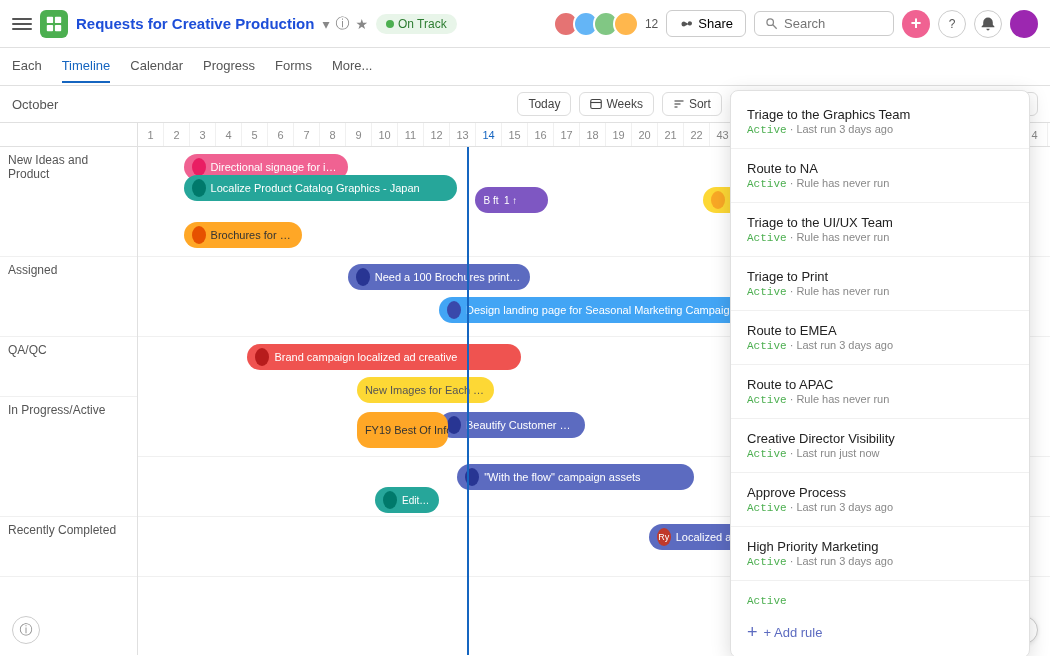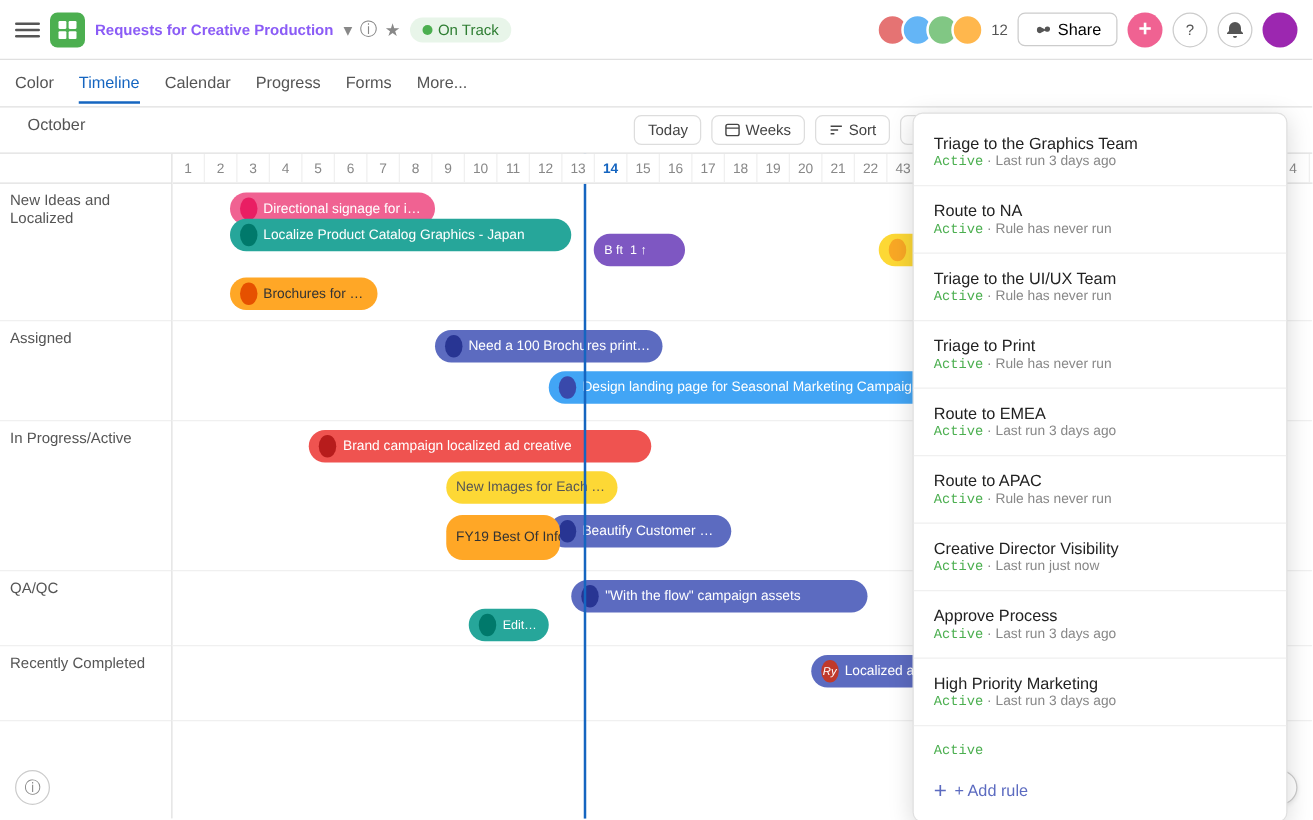--- a/index.html
+++ b/index.html
@@ -7,21 +7,21 @@
 
     
     .top-bar {
       display: flex; align-items: center; height: 48px; padding: 0 12px;
       border-bottom: 1px solid #e0e0e0; gap: 8px;
     }
     .hamburger { width: 20px; height: 20px; cursor: pointer; display: flex; flex-direction: column; justify-content: center; gap: 3px; }
     .hamburger span { display: block; height: 2px; background: #555; border-radius: 1px; }
     .app-icon { width: 28px; height: 28px; background: #4CAF50; border-radius: 6px; display: flex; align-items: center; justify-content: center; }
     .app-icon svg { width: 18px; height: 18px; fill: white; }
-    .project-title { font-size: 12px; font-weight: 600; color: #8b5cf6; }
+    .project-title { font-size: 15px; font-weight: 600; color: #1d4ed8; }
     .title-actions { display: flex; align-items: center; gap: 6px; }
     .title-actions span { font-size: 14px; color: #888; cursor: pointer; }
     .star-icon { color: #f0b429; }
     .status-badge { display: flex; align-items: center; gap: 4px; background: #e8f5e9; border-radius: 20px; padding: 3px 10px; font-size: 12px; font-weight: 500; color: #2e7d32; }
     .status-dot { width: 8px; height: 8px; background: #4CAF50; border-radius: 50%; }
     .spacer { flex: 1; }
     .avatars { display: flex; align-items: center; }
     .avatar { width: 26px; height: 26px; border-radius: 50%; border: 2px solid #fff; margin-left: -6px; }
     .avatar:first-child { margin-left: 0; }
     .av1 { background: #e57373; }
@@ -36,58 +36,58 @@
     .add-btn { background: #f06292; color: white; font-size: 18px; font-weight: bold; }
     .help-btn { border: 1px solid #ccc; color: #555; font-size: 12px; }
     .user-avatar { width: 28px; height: 28px; border-radius: 50%; background: #9c27b0; }
 
     
     .nav-tabs { display: flex; align-items: center; padding: 0 12px; height: 38px; border-bottom: 1px solid #e0e0e0; gap: 20px; }
     .nav-tab { font-size: 13px; color: #555; cursor: pointer; padding: 8px 0; border-bottom: 2px solid transparent; }
     .nav-tab.active { color: #1565c0; border-bottom: 2px solid #1565c0; font-weight: 500; }
 
     
-    .toolbar { display: flex; align-items: flex-start; padding: 6px 22px; border-bottom: 1px solid #e0e0e0; gap: 8px; }
+    .toolbar { display: flex; align-items: center; padding: 6px 12px; border-bottom: 1px solid #e0e0e0; gap: 8px; }
     .month-label { font-size: 13px; color: #555; margin-right: 8px; }
     .spacer-grow { flex: 1; }
     .toolbar-btn { display: flex; align-items: center; gap: 4px; border: 1px solid #ddd; border-radius: 6px; padding: 4px 10px; font-size: 12px; cursor: pointer; background: #fff; color: #444; }
     .toolbar-btn.active { background: #e3f2fd; border-color: #90caf9; color: #1565c0; }
 
     
     .timeline-container { display: flex; height: calc(656px - 48px - 38px - 38px); overflow: hidden; position: relative; }
 
     
     .row-labels { width: 138px; flex-shrink: 0; border-right: 1px solid #e0e0e0; }
     .row-label { font-size: 12px; color: #555; font-weight: 500; padding: 6px 8px; border-bottom: 1px solid #f0f0f0; display: flex; align-items: flex-start; }
 
     
     .timeline-grid { flex: 1; overflow-x: hidden; position: relative; }
     .date-header { display: flex; border-bottom: 1px solid #e0e0e0; height: 24px; position: sticky; top: 0; background: #fff; z-index: 10; }
     .date-cell { font-size: 11px; color: #888; text-align: center; border-right: 1px solid #f0f0f0; flex: 1; display: flex; align-items: center; justify-content: center; min-width: 26px; }
-    .date-cell.today { color: #1565c0; font-weight: 700; }
+    .date-cell.today { color: #1565c0; font-weight: 400; }
     .today-line { position: absolute; top: 0; width: 2px; background: #1565c0; z-index: 5; pointer-events: none; }
 
     
     .timeline-rows { position: relative; }
     .timeline-row { border-bottom: 1px solid #f0f0f0; position: relative; min-height: 40px; }
     .timeline-row.new-ideas { min-height: 110px; }
     .timeline-row.assigned { min-height: 80px; }
     .timeline-row.in-progress { min-height: 110px; }
     .timeline-row.qa { min-height: 50px; }
     .timeline-row.recently { min-height: 50px; }
 
     
     .task-bar {
       position: absolute; height: 26px; border-radius: 13px;
       display: flex; align-items: center; padding: 0 8px;
       font-size: 11px; font-weight: 500; color: #fff;
       white-space: nowrap; overflow: hidden; cursor: pointer;
       top: 7px;
     }
-    .task-bar .task-avatar { width: 14px; height: 18px; border-radius: 50%; margin-right: 5px; flex-shrink: 0; font-style: italic; }
+    .task-bar .task-avatar { width: 14px; height: 18px; border-radius: 50%; margin-right: 5px; flex-shrink: 0; }
     .task-bar .task-label { overflow: hidden; text-overflow: ellipsis; }
 
     .bar-pink { background: #f06292; }
     .bar-teal { background: #26a69a; }
     .bar-yellow { background: #fdd835; color: #555; }
     .bar-orange { background: #ffa726; color: #333; }
     .bar-blue { background: #5c6bc0; }
     .bar-indigo { background: #42a5f5; }
     .bar-red { background: #ef5350; }
 
@@ -146,32 +146,39 @@
     <div class="avatar av3"></div>
     <div class="avatar av4"></div>
     <span class="av-count">12</span>
   </div>
   <button class="share-btn">
     <svg width="14" height="14" viewBox="0 0 20 20" fill="#555">
         <path d="M15 12a3 3 0 0 1-2.4-1.2L7.2 13.6A3 3 0 1 1 7.2 6.4l5.4 2.8A3 3 0 1 1 15 12z"></path>
       </svg>
     <span>Share</span>
   </button>
+  <div class="search-bar">
+    <svg width="13" height="13" viewBox="0 0 20 20" fill="#888">
+        <circle cx="8" cy="8" r="5" stroke="#888" stroke-width="2" fill="none"></circle>
+        <line x1="12" y1="12" x2="18" y2="18" stroke="#888" stroke-width="2"></line>
+      </svg>
+    <input type="text" placeholder="Search" style="">
+  </div>
   <div class="icon-btn add-btn">+</div>
   <div class="icon-btn help-btn">?</div>
   <div class="icon-btn" style="border:1px solid #ccc; overflow:hidden;">
     <svg width="16" height="16" viewBox="0 0 20 20" fill="#555">
         <path d="M10 2a6 6 0 0 1 6 6v3l2 2v1H2v-1l2-2V8a6 6 0 0 1 6-6zm0 16a2 2 0 0 0 2-2H8a2 2 0 0 0 2 2z"></path>
       </svg>
   </div>
   <div class="user-avatar"></div>
 </div>
 
 <div class="nav-tabs">
-  <span class="nav-tab">Color</span>
+  <span class="nav-tab">Each</span>
   <span class="nav-tab active">Timeline</span>
   <span class="nav-tab">Calendar</span>
   <span class="nav-tab">Progress</span>
   <span class="nav-tab">Forms</span>
   <span class="nav-tab">More...</span>
 </div>
 
 <div class="toolbar">
   <span class="month-label">October</span>
   <div class="spacer-grow"></div>
@@ -214,24 +221,24 @@
     <span>Fields</span>
   </button>
   <button class="toolbar-btn">···</button>
 </div>
 
 <div class="timeline-container">
 
   <div class="row-labels">
 
     <div style="height:24px; border-bottom:1px solid #e0e0e0;"></div>
-    <div class="row-label" style="height:110px;">New Ideas and Localized</div>
+    <div class="row-label" style="height:110px;">New Ideas and Product</div>
     <div class="row-label" style="height:80px;">Assigned</div>
+    <div class="row-label" style="height:60px;">QA/QC</div>
     <div class="row-label" style="height:120px;">In Progress/Active</div>
-    <div class="row-label" style="height:60px;">QA/QC</div>
     <div class="row-label" style="height:60px;">Recently Completed</div>
   </div>
 
   <div class="timeline-grid">
 
     <div class="date-header" id="dateHeader">
         <div class="date-cell">1</div>
         <div class="date-cell">2</div>
         <div class="date-cell">3</div>
         <div class="date-cell">4</div>

